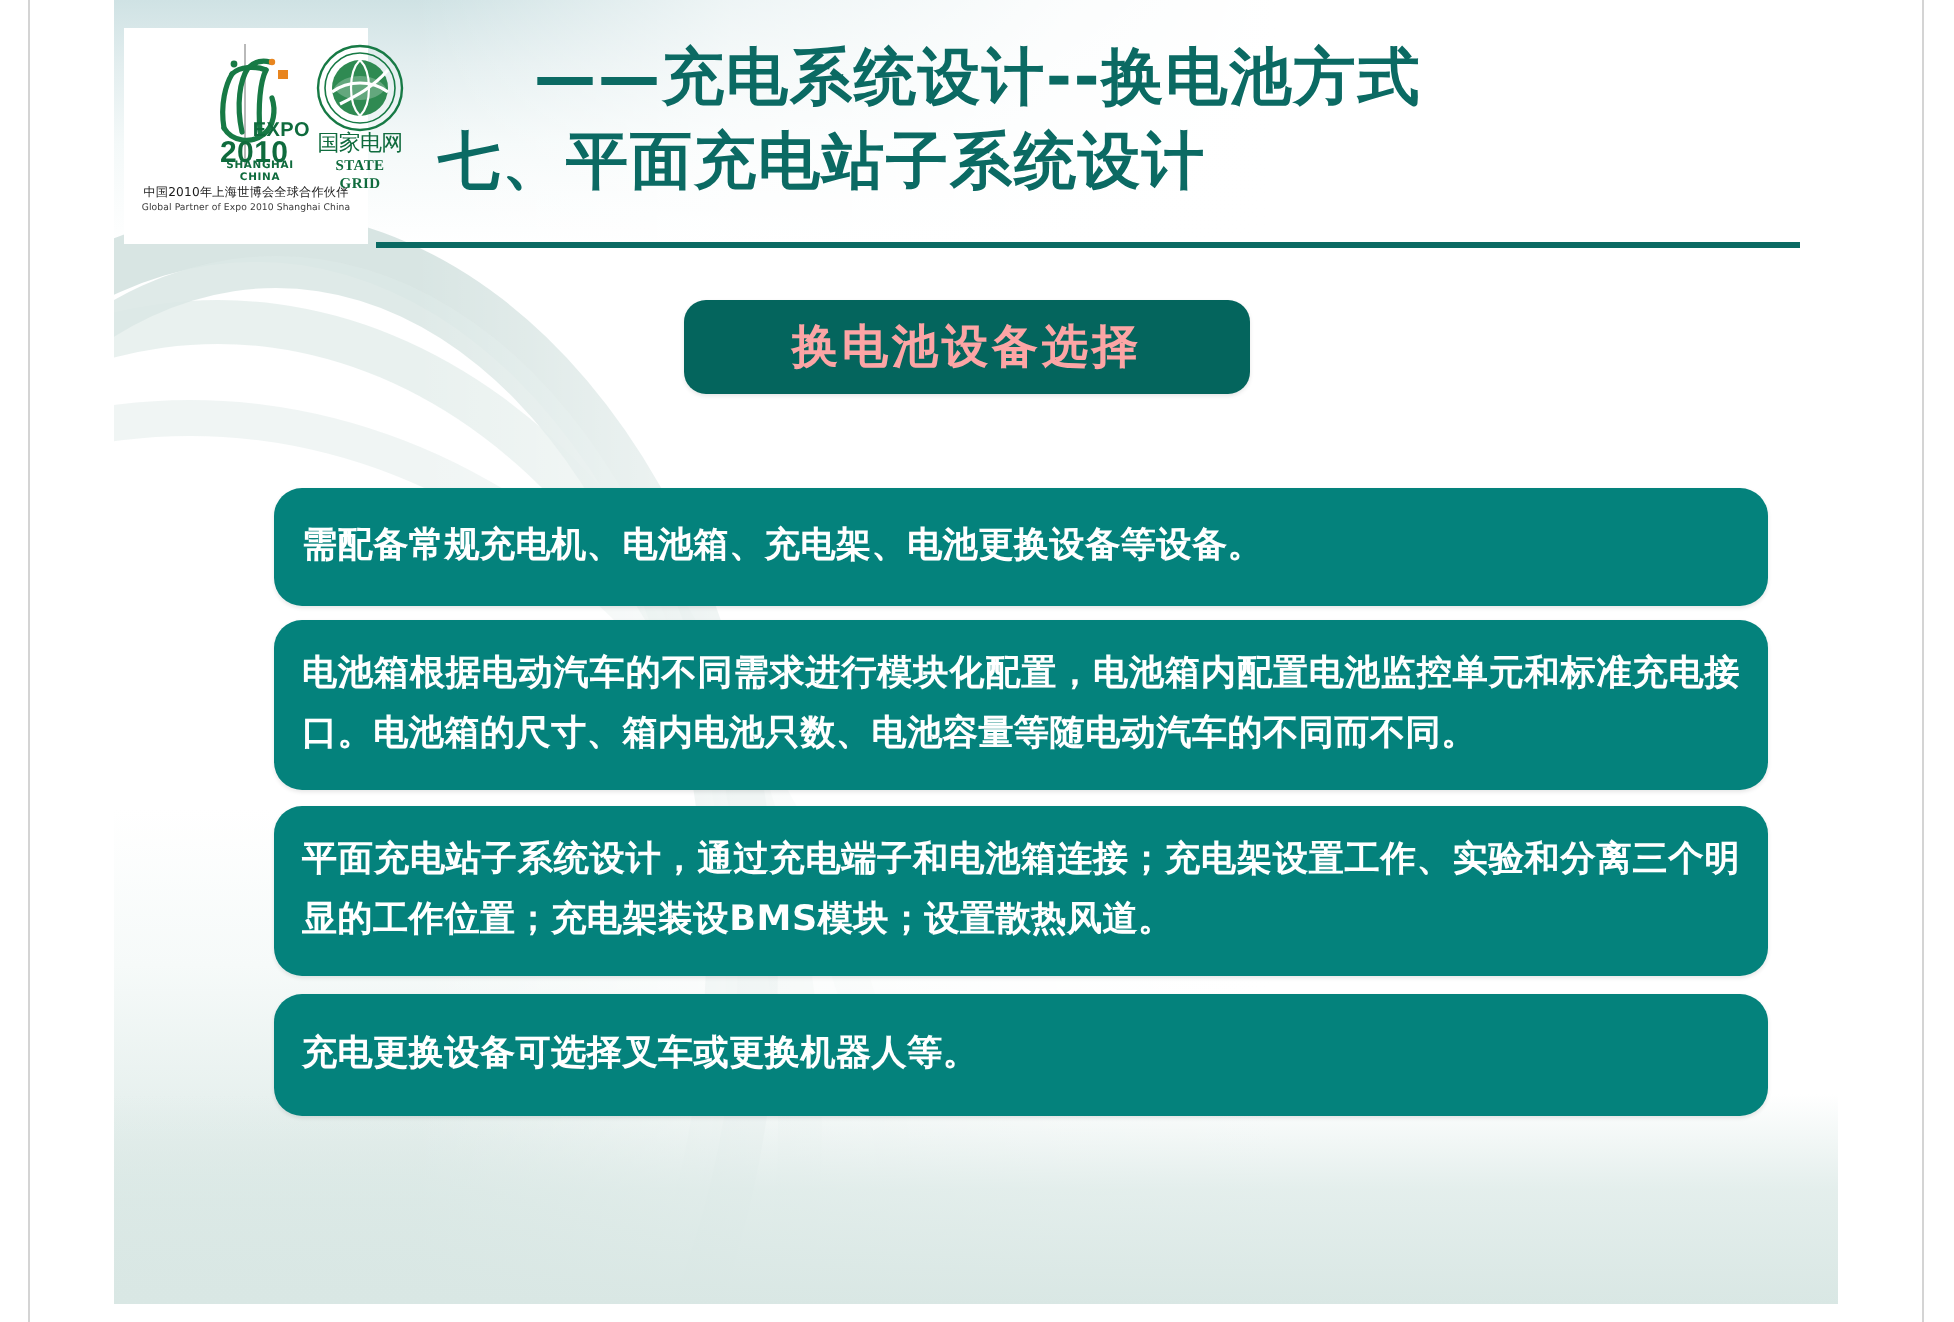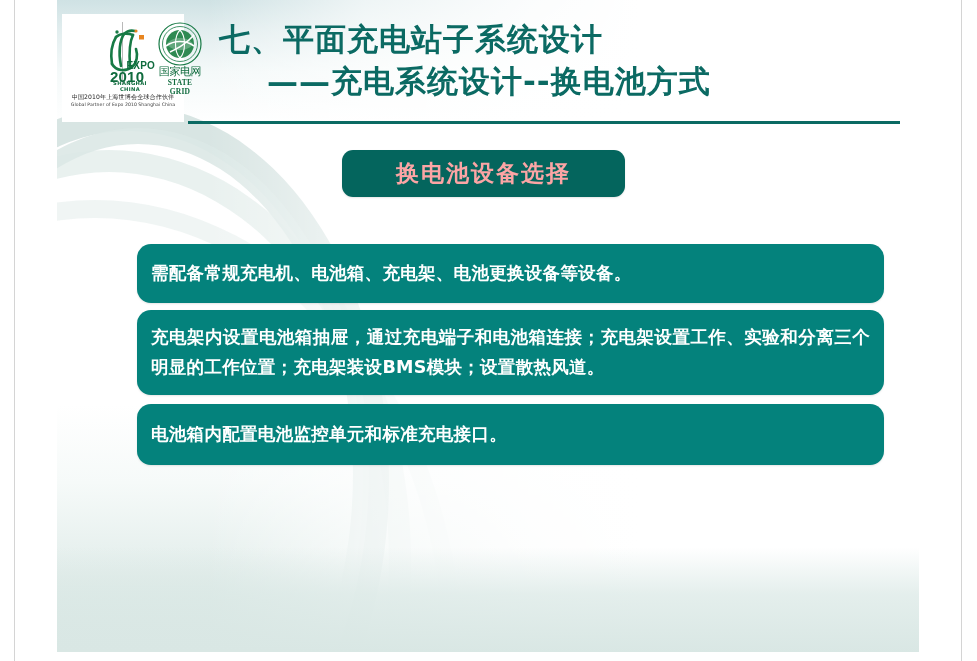--- a/index.html
+++ b/index.html
@@ -331,35 +331,38 @@
           </svg>
           <div id="sg-cn">国家电网</div>
           <div id="sg-en">STATE GRID</div>
         </div>
       </div>
       <div id="logo-tagline-cn">中国2010年上海世博会全球合作伙伴</div>
       <div id="logo-tagline-en">Global Partner of Expo 2010 Shanghai China</div>
     </div>
 
     <div id="title-block">
+      <div class="title-line" id="title-line-2">——充电系统设计--换电池方式</div>
       <div class="title-line" id="title-line-1">七、平面充电站子系统设计</div>
-      <div class="title-line" id="title-line-2">——充电系统设计--换电池方式</div>
     </div>
     <div id="title-rule"></div>
 
     <div id="subtitle-pill">
       <span class="pill-text">换电池设备选择</span>
     </div>
 
     <div id="boxes">
       <div class="cbox" id="cbox-1">
         <p>需配备常规充电机、电池箱、充电架、电池更换设备等设备。</p>
       </div>
+      <div class="cbox" id="cbox-2">
+        <p>电池箱根据电动汽车的不同需求进行模块化配置，电池箱内配置电池监控单元和标准充电接口。电池箱的尺寸、箱内电池只数、电池容量等随电动汽车的不同而不同。</p>
+      </div>
       <div class="cbox" id="cbox-3">
-        <p>充电架内设置电池箱抽屉，通过充电端子和电池箱连接；充电架设置工作、实验和分离三个明显的工作位置；充电架装设BMS模块；设置散热风道。</p>
+        <p>平面充电站子系统设计，通过充电端子和电池箱连接；充电架设置工作、实验和分离三个明显的工作位置；充电架装设BMS模块；设置散热风道。</p>
       </div>
       <div class="cbox" id="cbox-4">
-        <p>电池箱内配置电池监控单元和标准充电接口。</p>
+        <p>充电更换设备可选择叉车或更换机器人等。</p>
       </div>
     </div>
 
   </div>
 </div>
 
 </body></html>

